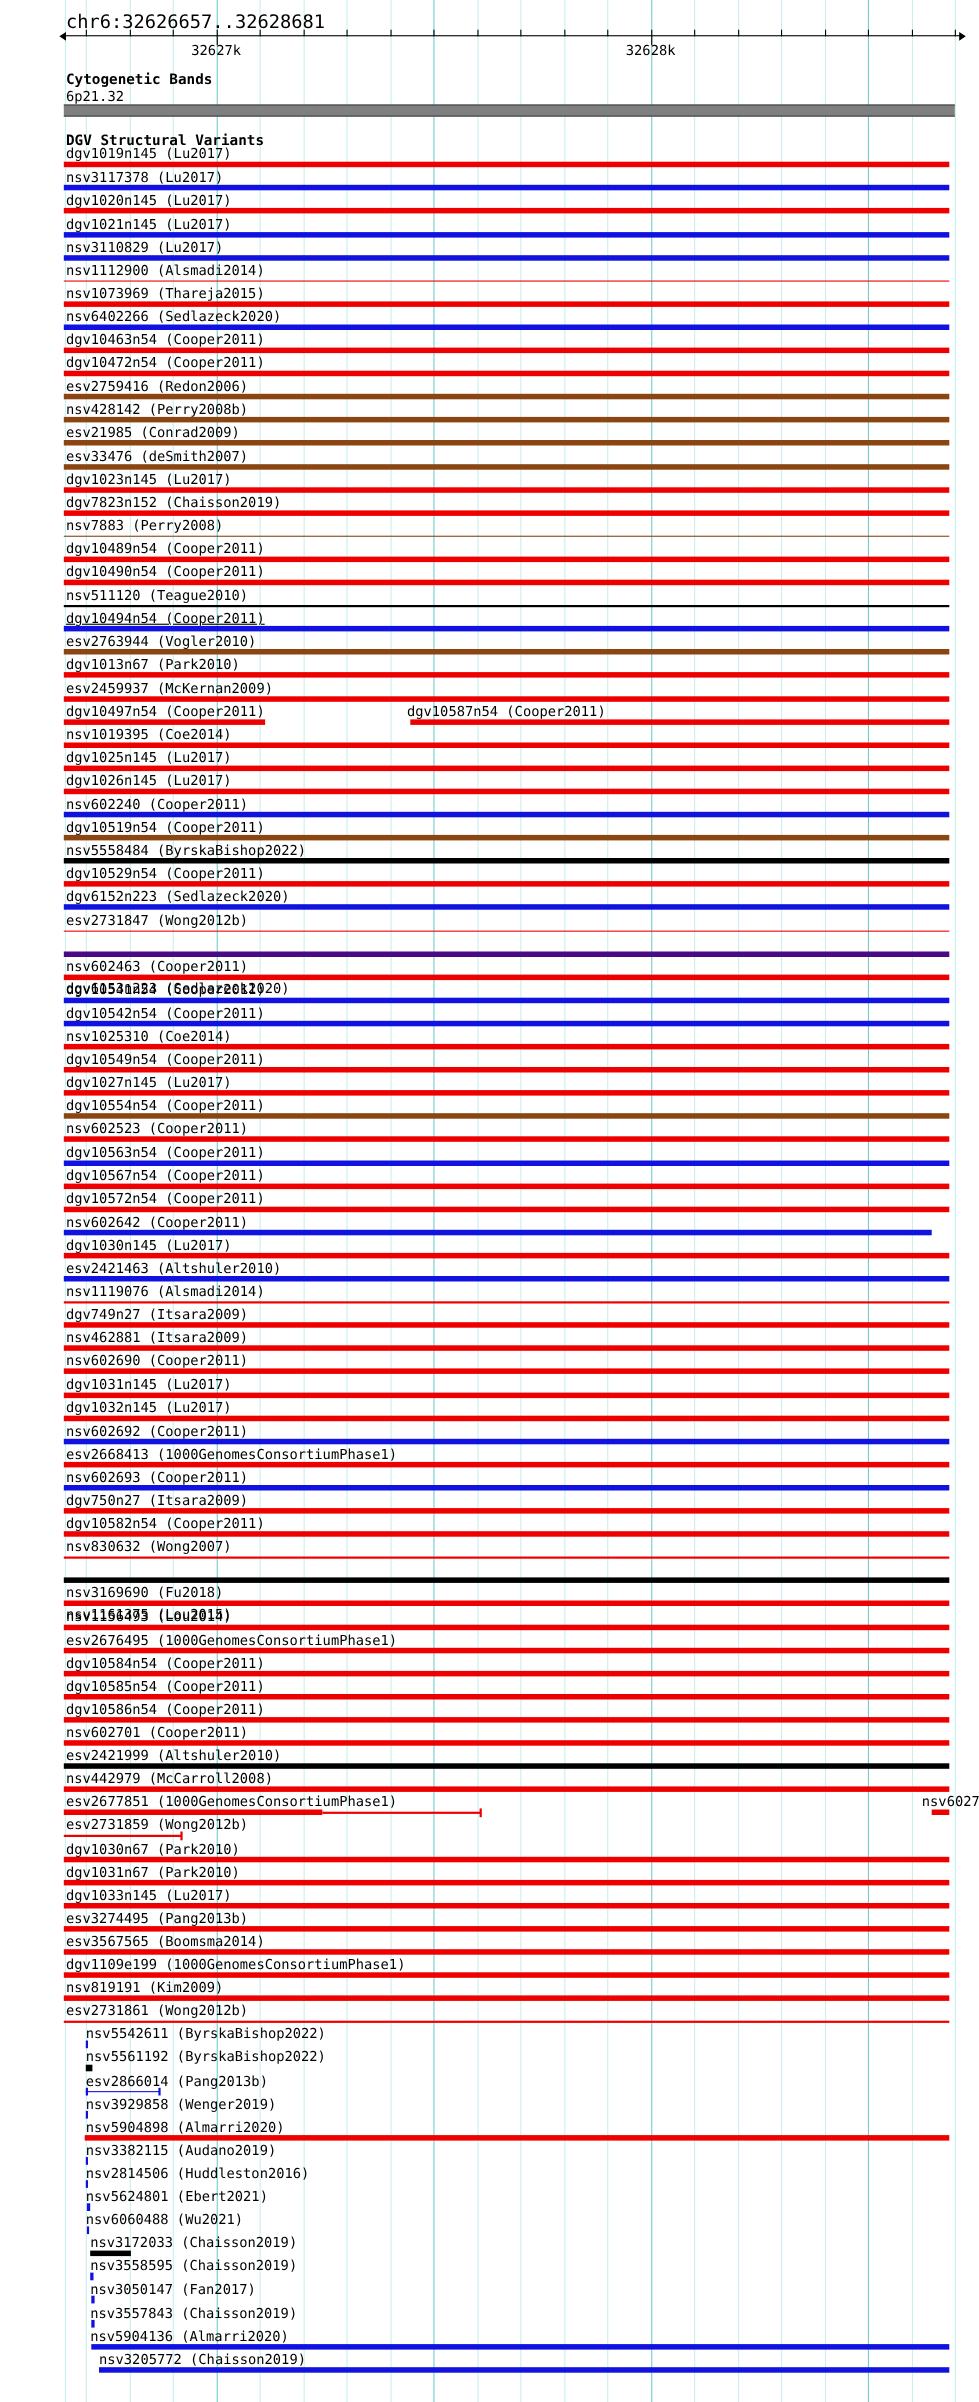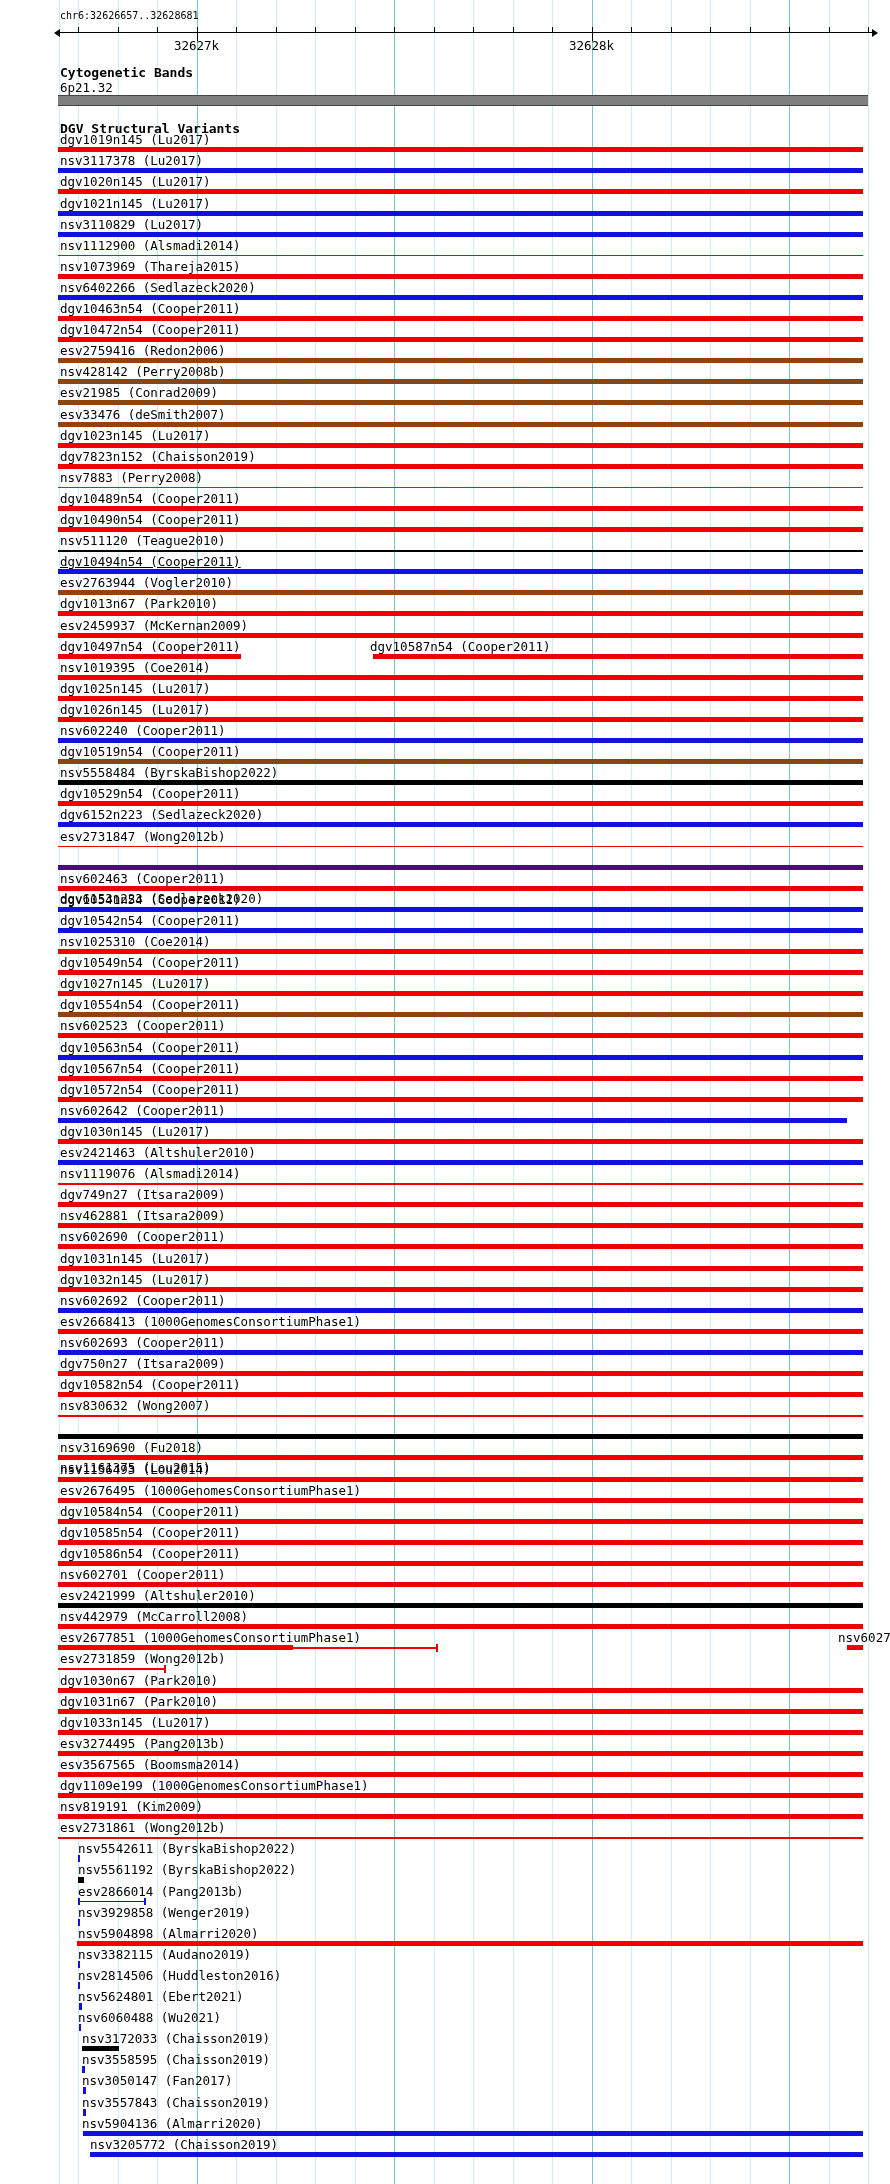--- a/index.html
+++ b/index.html
@@ -1,19 +1,19 @@
 <!DOCTYPE html>
 <html><head>
 <meta charset="utf-8">
 <style>
   html,body{margin:0;padding:0;background:#fff;}
   body{width:890px;height:2184px;overflow:hidden;font-family:"DejaVu Sans Mono",monospace;}
   #canvas{position:absolute;left:0;top:0;width:890px;height:2184px;overflow:hidden;background:#fff;}
   .gl{position:absolute;top:0;height:2184px;width:1px;}
-  #region-title{position:absolute;left:60px;top:10px;font-size:10px;color:#000;white-space:pre;}
+  #region-title{position:absolute;left:60px;top:10px;font-size:17px;color:#000;white-space:pre;}
   #ruler-line{position:absolute;left:59px;top:32px;width:814px;height:1px;background:#000;}
   .ruler-arrow{position:absolute;width:0;height:0;border-top:4px solid transparent;border-bottom:4px solid transparent;top:28.5px;}
   #ruler-arrow-left{left:54px;border-right:6px solid #000;}
   #ruler-arrow-right{left:872px;border-left:6px solid #000;}
   .tick{position:absolute;width:1px;background:#000;top:27px;height:6px;}
   .tick.major{height:14px;}
   .ruler-label{position:absolute;top:38px;font-size:12.5px;color:#000;transform:translateX(-50%);white-space:pre;}
   #cytoband-title{position:absolute;left:60px;top:65px;font-size:13px;font-weight:bold;color:#000;white-space:pre;}
   #cytoband-name{position:absolute;left:60px;top:80px;font-size:12.5px;color:#000;white-space:pre;}
   #cytoband-bar{position:absolute;left:58px;top:95px;width:810px;height:9px;background:#7f7f7f;border-top:1px solid #454545;border-bottom:1px solid #454545;}

